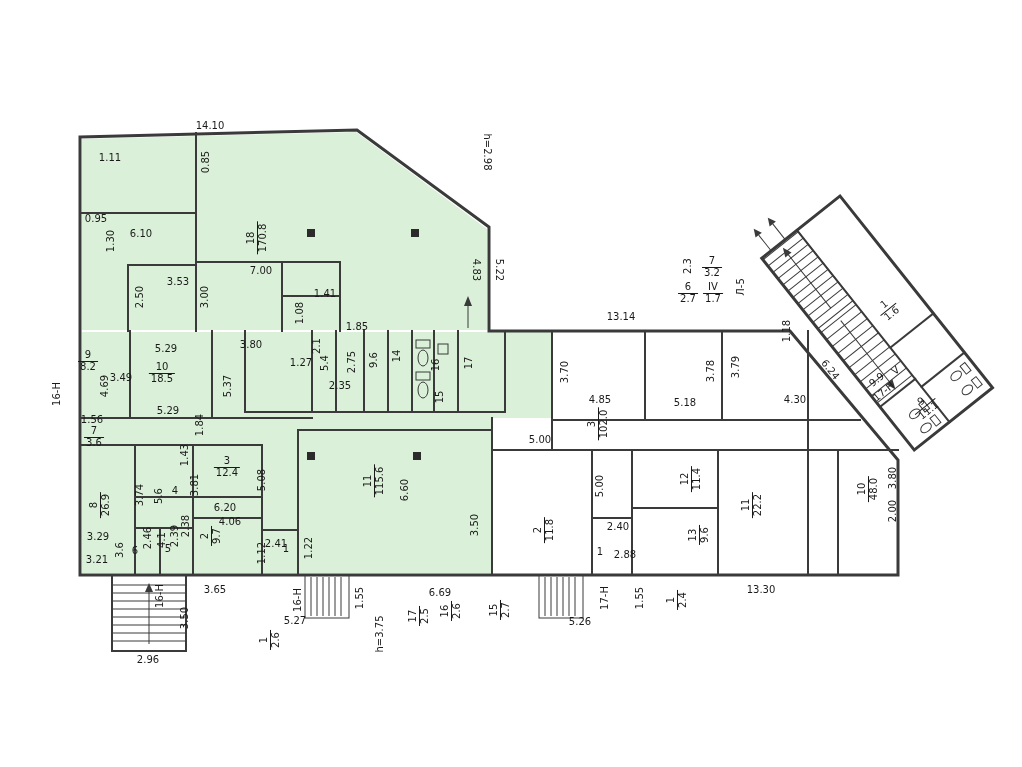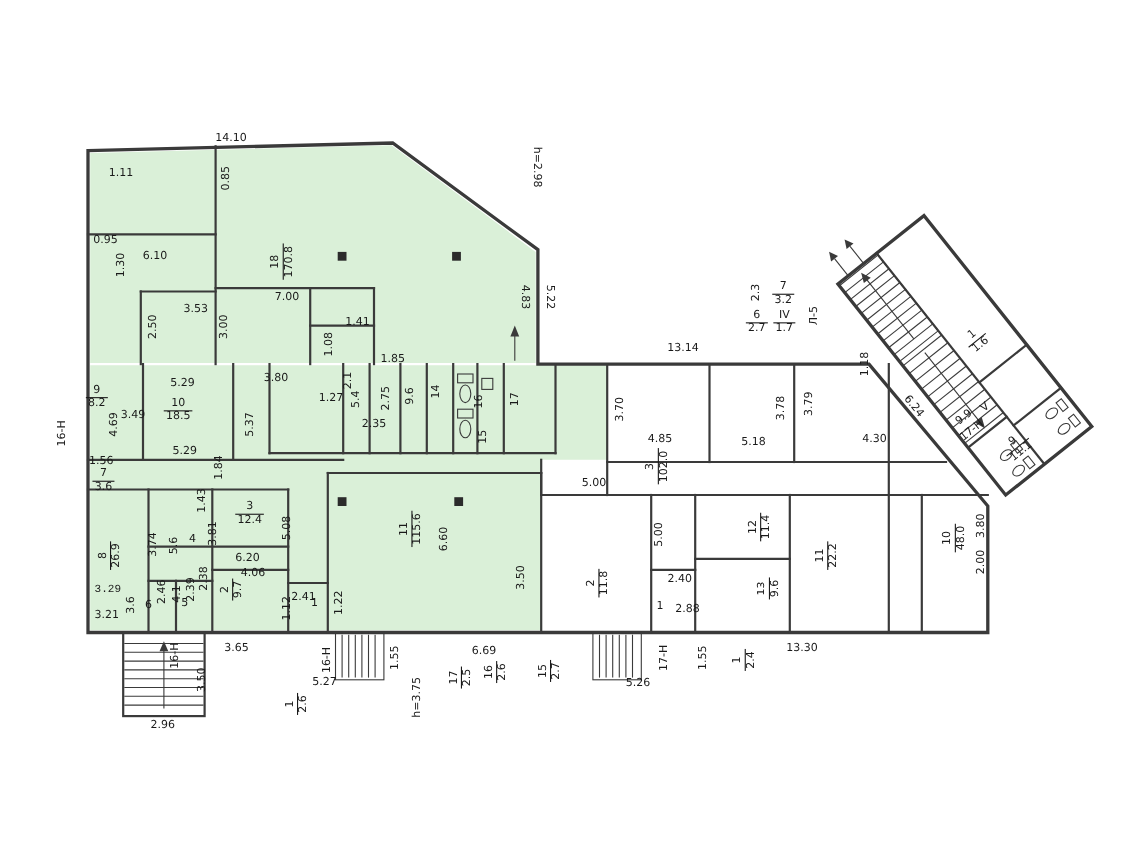--- a/index.html
+++ b/index.html
@@ -289,21 +289,21 @@
       <div class="lbl" style="left: 230px; top: 522px; transform: translate(-50%, -50%) rotate(0deg);">4.06</div>
       <div class="lbl" style="left: 186px; top: 526px; transform: translate(-50%, -50%) rotate(-90deg);">2.38</div>
       <div class="lbl frac" style="left: 211px; top: 536px; transform: translate(-50%, -50%) rotate(-90deg);">
         <span class="num">2</span>
         <span class="den">9.7</span>
       </div>
       <div class="lbl" style="left: 148px; top: 538px; transform: translate(-50%, -50%) rotate(-90deg);">2.46</div>
       <div class="lbl" style="left: 162px; top: 540px; transform: translate(-50%, -50%) rotate(-90deg);">4.1</div>
       <div class="lbl" style="left: 175px; top: 536px; transform: translate(-50%, -50%) rotate(-90deg);">2.39</div>
       <div class="lbl" style="left: 168px; top: 549px; transform: translate(-50%, -50%) rotate(0deg);">5</div>
-      <div class="lbl" style="left: 98px; top: 537px; transform: translate(-50%, -50%) rotate(0deg); font-family: Liberation Mono, monospace;">3.29</div>
+      <div class="lbl" style="left: 98px; top: 537px; transform: translate(-50%, -50%) rotate(0deg);">3.29</div>
       <div class="lbl" style="left: 120px; top: 550px; transform: translate(-50%, -50%) rotate(-90deg);">3.6</div>
       <div class="lbl" style="left: 135px; top: 551px; transform: translate(-50%, -50%) rotate(0deg);">6</div>
       <div class="lbl" style="left: 97px; top: 560px; transform: translate(-50%, -50%) rotate(0deg);">3.21</div>
       <div class="lbl" style="left: 276px; top: 532px; transform: translate(-50%, -50%) rotate(0deg); margin-top: 12px;">2.41</div>
       <div class="lbl" style="left: 262px; top: 553px; transform: translate(-50%, -50%) rotate(-90deg);">1.12</div>
       <div class="lbl" style="left: 286px; top: 549px; transform: translate(-50%, -50%) rotate(0deg);">1</div>
       <div class="lbl" style="left: 309px; top: 548px; transform: translate(-50%, -50%) rotate(-90deg);">1.22</div>
       <div class="lbl" style="left: 475px; top: 525px; transform: translate(-50%, -50%) rotate(-90deg);">3.50</div>
       <div class="lbl frac" style="left: 544px; top: 530px; transform: translate(-50%, -50%) rotate(-90deg);">
         <span class="num">2</span>
@@ -350,21 +350,21 @@
         <span class="num">15</span>
         <span class="den">2.7</span>
       </div>
       <div class="lbl" style="left: 605px; top: 598px; transform: translate(-50%, -50%) rotate(-90deg);">17-Н</div>
       <div class="lbl" style="left: 580px; top: 622px; transform: translate(-50%, -50%) rotate(0deg);">5.26</div>
       <div class="lbl" style="left: 640px; top: 598px; transform: translate(-50%, -50%) rotate(-90deg);">1.55</div>
       <div class="lbl frac" style="left: 677px; top: 600px; transform: translate(-50%, -50%) rotate(-90deg);">
         <span class="num">1</span>
         <span class="den">2.4</span>
       </div>
-      <div class="lbl" style="left: 729px; top: 590px; transform: translate(-50%, -50%) rotate(0deg);">13.30</div>
+      <div class="lbl" style="left: 761px; top: 590px; transform: translate(-50%, -50%) rotate(0deg);">13.30</div>
       <div class="lbl" style="left: 688px; top: 266px; transform: translate(-50%, -50%) rotate(-90deg);">2.3</div>
       <div class="lbl frac" style="left: 712px; top: 267px; transform: translate(-50%, -50%) rotate(0deg);">
         <span class="num">7</span>
         <span class="den">3.2</span>
       </div>
       <div class="lbl frac" style="left: 688px; top: 293px; transform: translate(-50%, -50%) rotate(0deg);">
         <span class="num">6</span>
         <span class="den">2.7</span>
       </div>
       <div class="lbl frac" style="left: 713px; top: 293px; transform: translate(-50%, -50%) rotate(0deg);">

